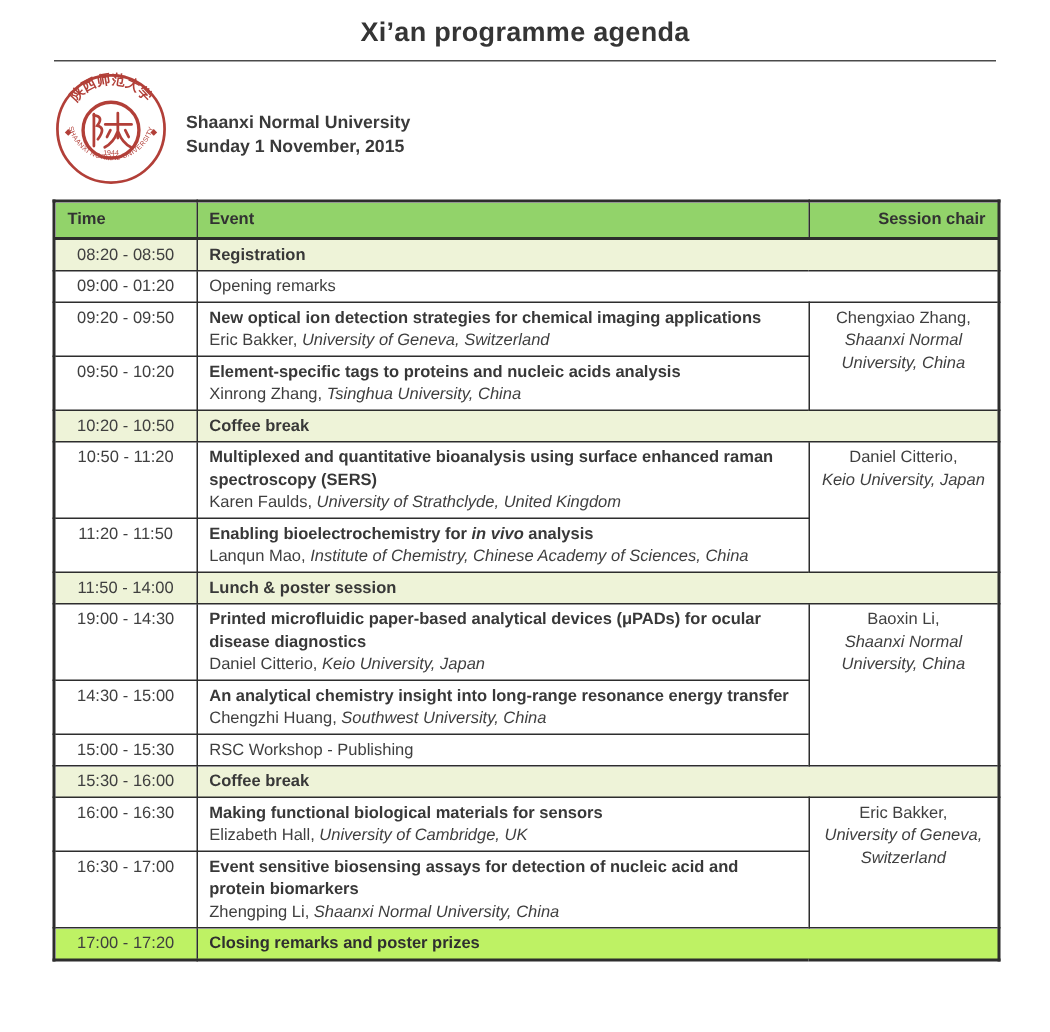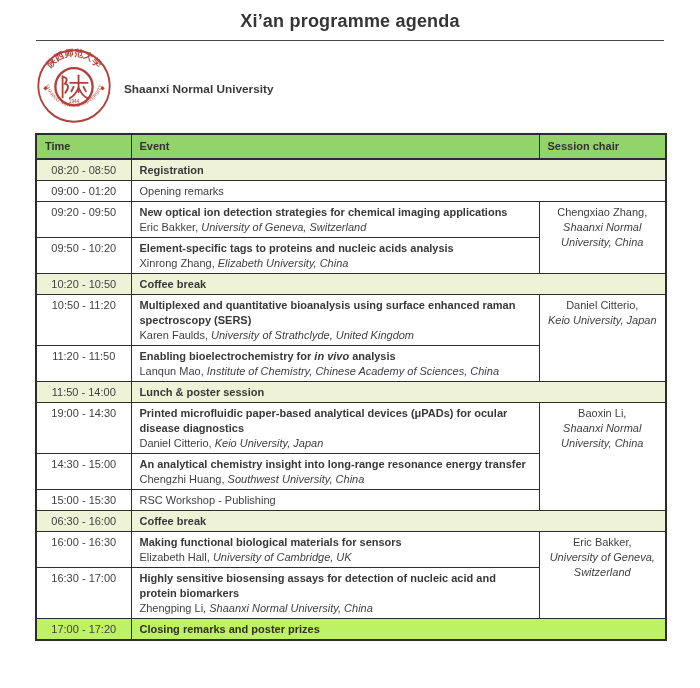--- a/index.html
+++ b/index.html
@@ -60,21 +60,21 @@
     overflow:hidden;
   }
   table.agenda thead th{
     background:#92d36a;
     font-weight:bold;
     text-align:left;
     color:#323232;
     padding-top:4px;padding-bottom:4px;
     border-bottom:2px solid #2d2d2d;
   }
-  table.agenda thead th.col-chair-h{text-align:left;}
+  table.agenda thead th.col-chair-h{text-align:right;}
   td.col-time{
     text-align:center;
     white-space:nowrap;
     padding-left:2px;padding-right:2px;
   }
   td.col-event .talk-title{font-weight:bold;color:#383838;}
   td.col-event .talk-title em{}
   td.col-event .talk-speaker em{font-style:italic;}
   td.col-chair{
     text-align:center;
@@ -118,20 +118,21 @@
           <path d="M49.5,51 L46.5,57"></path>
           <path d="M62.5,51 L65.5,57"></path>
           <path d="M55.5,53 Q52,62 44.5,66"></path>
           <path d="M56.5,53 Q60,62 67.5,66"></path>
         </g>
         <text x="50" y="72.5" font-size="6.2" text-anchor="middle" fill="#b23f38">1944</text>
       </svg>
     </div>
     <div class="header-text">
       <div>Shaanxi Normal University</div>
+      <div>Sunday 1 November, 2015</div>
     </div>
   </div>
 
   <table class="agenda">
     <colgroup>
       <col style="width:95px">
       <col style="width:408px">
       <col style="width:127px">
     </colgroup>
     <thead>
@@ -155,21 +156,21 @@
           <td class="col-event">
             <div class="talk-title"><span>New optical ion detection strategies for chemical imaging applications</span></div>
             <div class="talk-speaker"><span>Eric Bakker, </span><em>University of Geneva, Switzerland</em></div>
           </td>
           <td class="col-chair" rowspan="2"><div>Chengxiao Zhang,</div><em>Shaanxi Normal University, China</em></td>
         </tr>
         <tr>
           <td class="col-time">09:50 - 10:20</td>
           <td class="col-event">
             <div class="talk-title"><span>Element-specific tags to proteins and nucleic acids analysis</span></div>
-            <div class="talk-speaker"><span>Xinrong Zhang, </span><em>Elizabeth University, China</em></div>
+            <div class="talk-speaker"><span>Xinrong Zhang, </span><em>Tsinghua University, China</em></div>
           </td>
         </tr>
         <tr class="row-break">
           <td class="col-time">10:20 - 10:50</td>
           <td class="col-event" colspan="2">Coffee break</td>
         </tr>
         <tr>
           <td class="col-time">10:50 - 11:20</td>
           <td class="col-event">
             <div class="talk-title"><span>Multiplexed and quantitative bioanalysis using surface enhanced raman spectroscopy (SERS)</span></div>
@@ -201,35 +202,35 @@
           <td class="col-event">
             <div class="talk-title"><span>An analytical chemistry insight into long-range resonance energy transfer</span></div>
             <div class="talk-speaker"><span>Chengzhi Huang, </span><em>Southwest University, China</em></div>
           </td>
         </tr>
         <tr>
           <td class="col-time">15:00 - 15:30</td>
           <td class="col-event">RSC Workshop - Publishing</td>
         </tr>
         <tr class="row-break">
-          <td class="col-time">06:30 - 16:00</td>
+          <td class="col-time">15:30 - 16:00</td>
           <td class="col-event" colspan="2">Coffee break</td>
         </tr>
         <tr>
           <td class="col-time">16:00 - 16:30</td>
           <td class="col-event">
             <div class="talk-title"><span>Making functional biological materials for sensors</span></div>
             <div class="talk-speaker"><span>Elizabeth Hall, </span><em>University of Cambridge, UK</em></div>
           </td>
           <td class="col-chair" rowspan="2"><div>Eric Bakker,</div><em>University of Geneva, Switzerland</em></td>
         </tr>
         <tr>
           <td class="col-time">16:30 - 17:00</td>
           <td class="col-event">
-            <div class="talk-title"><span>Highly sensitive biosensing assays for detection of nucleic acid and protein biomarkers</span></div>
+            <div class="talk-title"><span>Event sensitive biosensing assays for detection of nucleic acid and protein biomarkers</span></div>
             <div class="talk-speaker"><span>Zhengping Li, </span><em>Shaanxi Normal University, China</em></div>
           </td>
         </tr>
         <tr class="row-highlight">
           <td class="col-time">17:00 - 17:20</td>
           <td class="col-event" colspan="2">Closing remarks and poster prizes</td>
         </tr>
       </tbody>
   </table>
 

